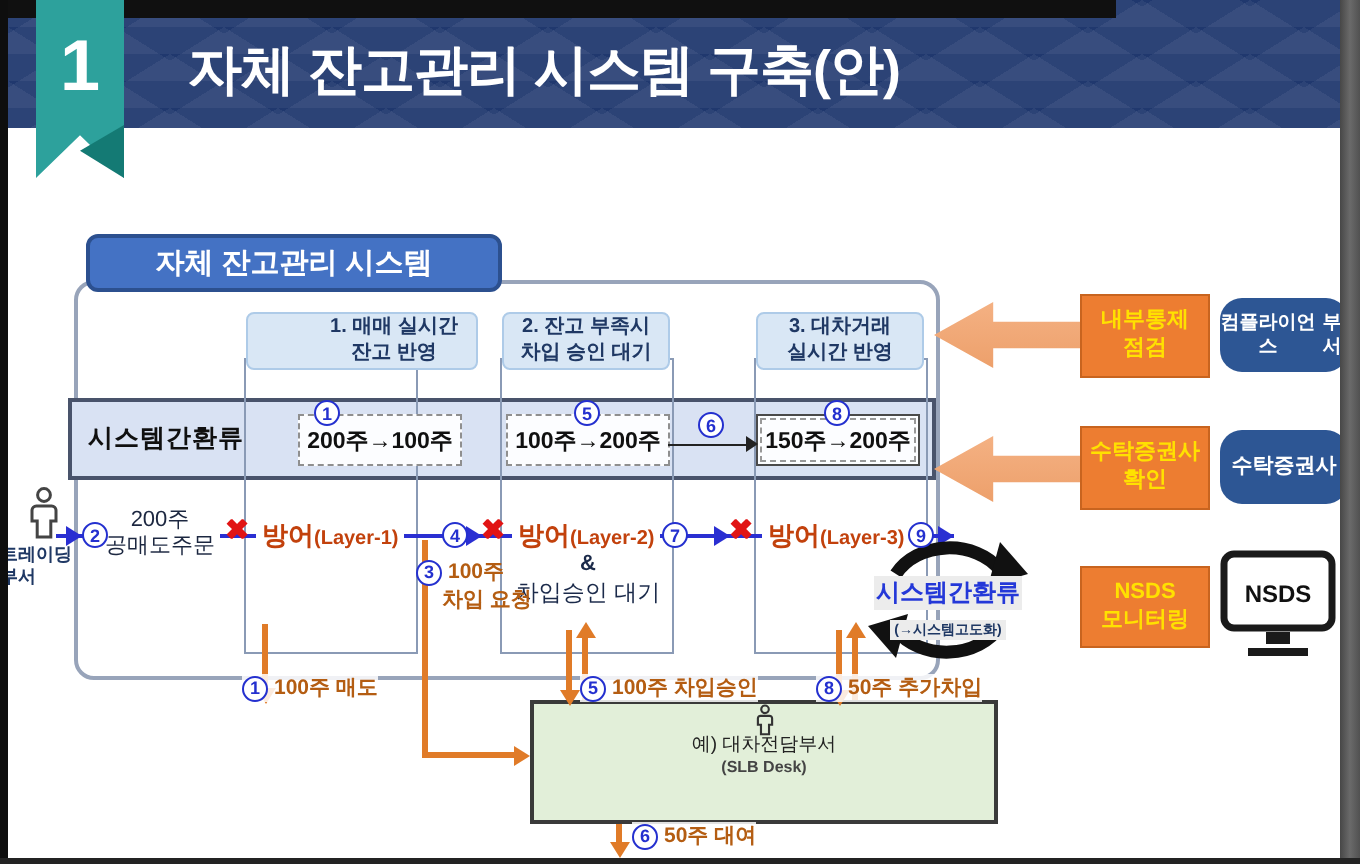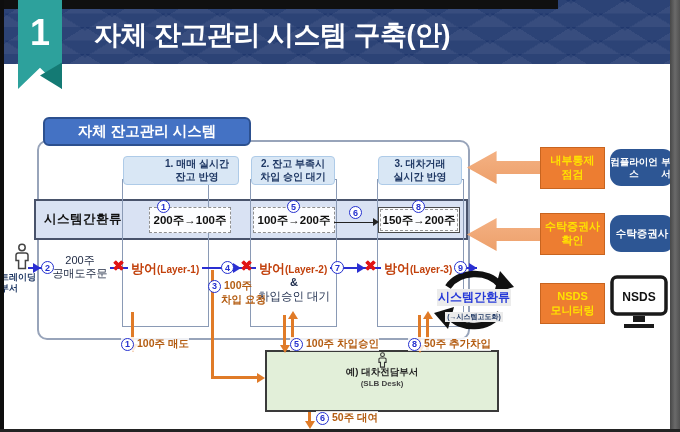--- a/index.html
+++ b/index.html
@@ -59,21 +59,21 @@
   .oline{background:#e07b28;z-index:4;}
   .note{z-index:7;display:flex;align-items:center;gap:3px;background:rgba(255,255,255,.85);
     font-size:10.5px;font-weight:bold;color:#b45d12;white-space:nowrap;}
   .note3{left:208px;top:279px;z-index:7;font-size:10.5px;font-weight:bold;color:#b45d12;}
   .note3 .row{display:flex;align-items:center;gap:3px;}
   .note3 .l2{padding-left:13px;text-align:right;}
   
   .dept{left:265px;top:350px;width:230px;height:58px;background:#e2efd9;border:2px solid #3a3a3a;z-index:5;
     display:flex;flex-direction:column;align-items:center;}
   .dept .t{margin-top:3px;font-size:11px;font-weight:bold;color:#2f5233;}
-  .dept .ex{font-size:9.5px;font-weight:bold;color:#222;margin-top:-2px;}
+  .dept .ex{font-size:9.5px;font-weight:normal;color:#222;margin-top:-2px;}
   .dept .sub{font-size:8px;font-weight:bold;color:#444;}
   
   .big-arrow{width:74px;height:33px;background:linear-gradient(180deg,#f4b183,#eda06b);z-index:6;
     clip-path:polygon(0 50%,40% 0,40% 30%,100% 30%,100% 70%,40% 70%,40% 100%);}
   .obox{left:540px;width:63px;background:#ed7d31;border:1px solid #c8641f;z-index:6;
     display:flex;flex-direction:column;align-items:center;justify-content:center;
     color:#ffe100;font-size:11px;font-weight:bold;line-height:1.25;text-align:center;}
   .nbox{left:610px;width:64px;background:#2d5694;border-radius:11px;z-index:6;
     display:flex;flex-direction:row;align-items:center;justify-content:center;
     color:#fff;font-size:10.5px;font-weight:bold;line-height:1.2;text-align:center;}

